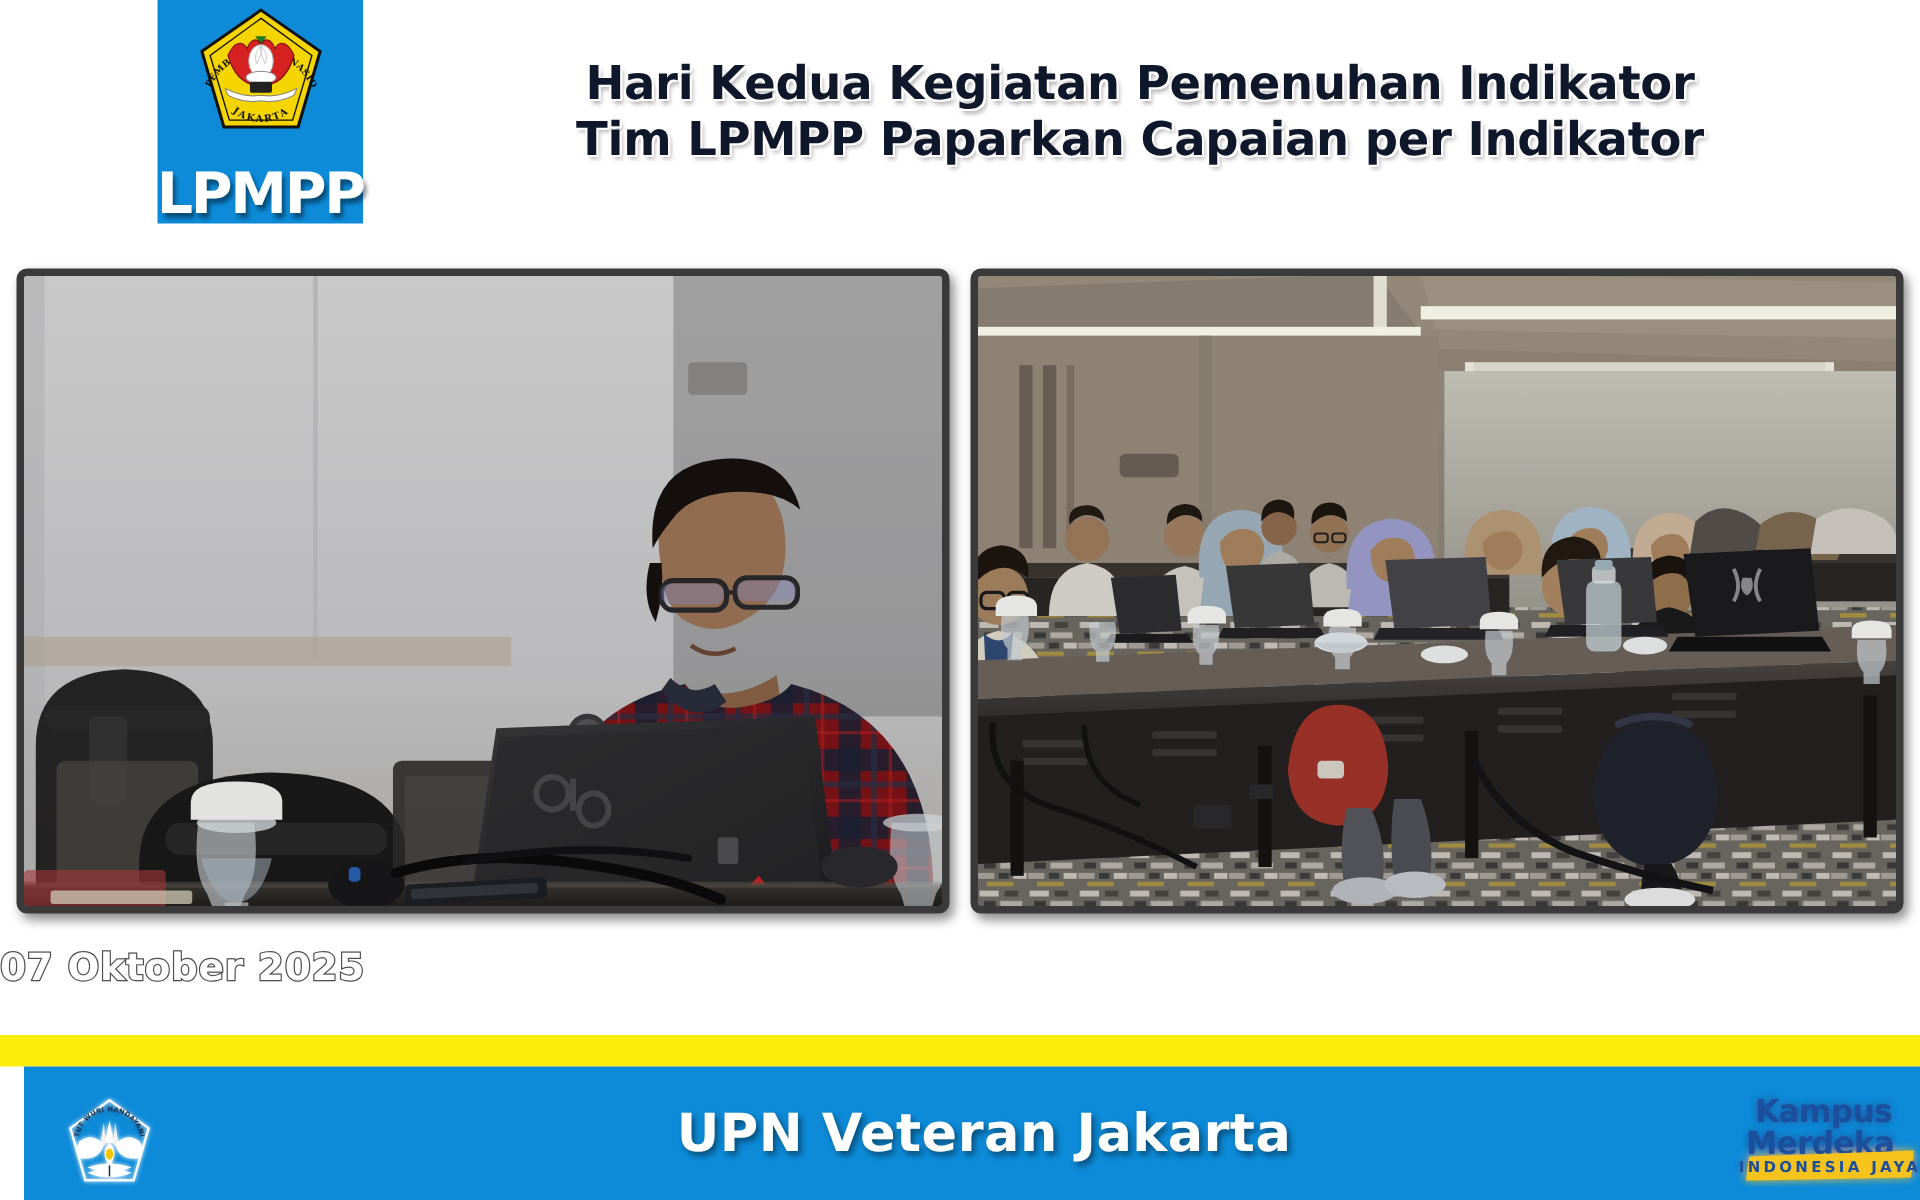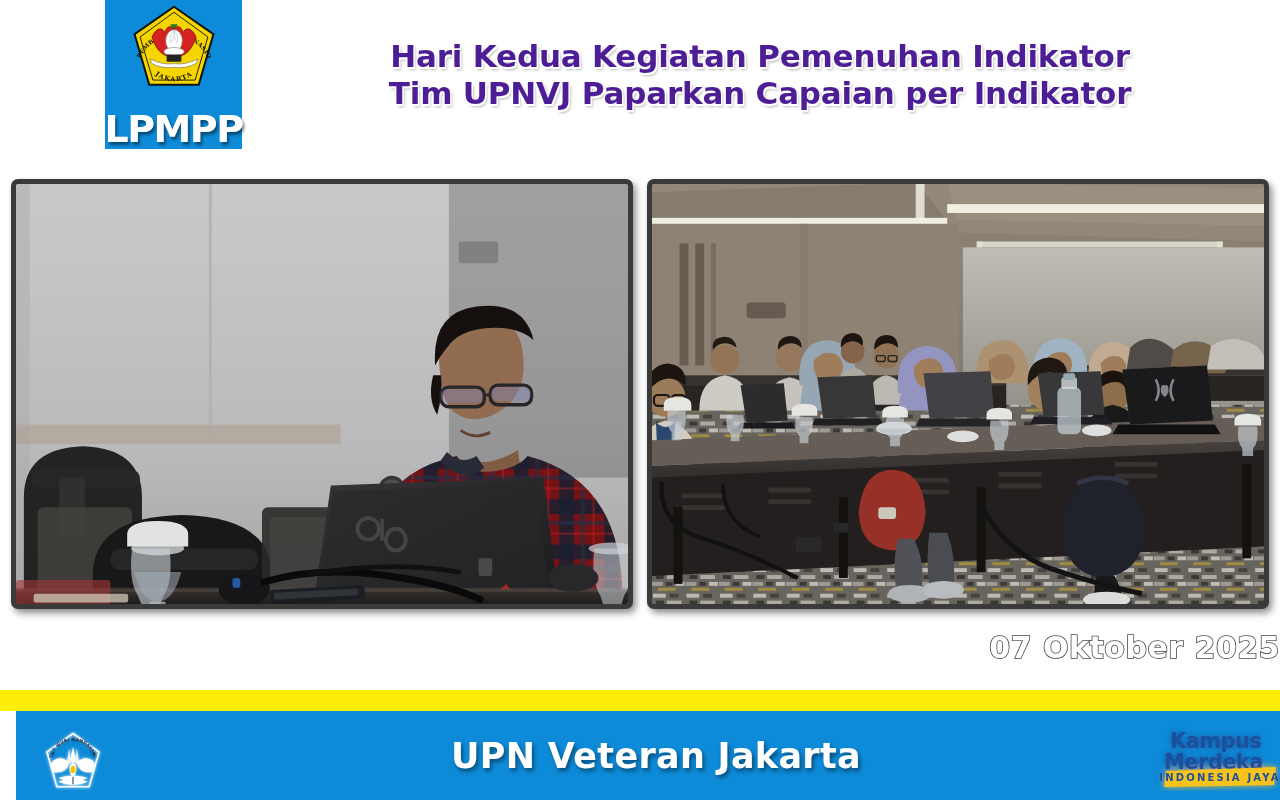--- a/index.html
+++ b/index.html
@@ -39,21 +39,21 @@
   .title-block {
     position: absolute;
     left: 260px; top: 38px; width: 1000px;
     text-align: center;
   }
   .title-line {
     font-family: "DejaVu Sans", sans-serif;
     font-weight: 700;
     font-size: 31px;
     line-height: 37px;
-    color: #4c1d95;
+    color: #0f172a;
     letter-spacing: -0.2px;
     text-shadow:
        1.5px 1.5px 0 #ffffff,
       -1.5px 1.5px 0 #ffffff,
        2px 3px 3px rgba(120,120,120,0.55);
   }
 
   
   .photos {
     position: absolute;
@@ -70,24 +70,24 @@
     box-shadow: 3px 4px 7px rgba(0,0,0,0.45);
   }
   .photo-left  { left: 11px;  width: 622px; height: 430px; }
   .photo-right { left: 647px; width: 622px; height: 430px; }
   .photo-canvas { width: 100%; height: 100%; display:block; }
 
   
   .date-line {
     position: absolute;
     left: 0; top: 630px; width: 1280px;
-    text-align: right;
+    text-align: left;
     font-family: "DejaVu Sans", sans-serif;
     font-weight: 700;
-    font-size: 30px;
+    font-size: 25px;
     color: #ffffff;
     letter-spacing: 0.5px;
     -webkit-text-stroke: 1.6px #4c4c4c;
     paint-order: stroke fill;
     text-shadow: 0 0 1px #5a5a5a;
   }
 
   
   .yellow-strip {
     position: absolute;
@@ -145,21 +145,21 @@
       <path d="M24 60 q14 7 26 5 q12 2 26 -5 l-2 5 q-12 6 -24 4 q-12 2 -24 -4 z" fill="#ffffff" stroke="#777" stroke-width="0.7"></path>
       <text font-size="7" font-family="DejaVu Serif, serif" font-weight="700" fill="#111" letter-spacing="1.2">
         <textPath href="#arcbot" startOffset="50%" text-anchor="middle">JAKARTA</textPath>
       </text>
     </svg>
     <div class="lpmpp-text">LPMPP</div>
   </div>
 
   <div class="title-block">
     <div class="title-line">Hari Kedua Kegiatan Pemenuhan Indikator</div>
-    <div class="title-line">Tim UPNVJ Paparkan Capaian per Indikator</div>
+    <div class="title-line">Tim LPMPP Paparkan Capaian per Indikator</div>
   </div>
 
   <div class="photos">
 
     <div class="photo photo-left">
       <svg class="photo-canvas" viewBox="0 0 622 430" preserveAspectRatio="xMidYMid slice">
         <defs>
           <linearGradient id="wallL" x1="0" y1="0" x2="0" y2="1">
             <stop offset="0%" stop-color="#d9d9da"></stop>
             <stop offset="62%" stop-color="#c9c9cb"></stop>

